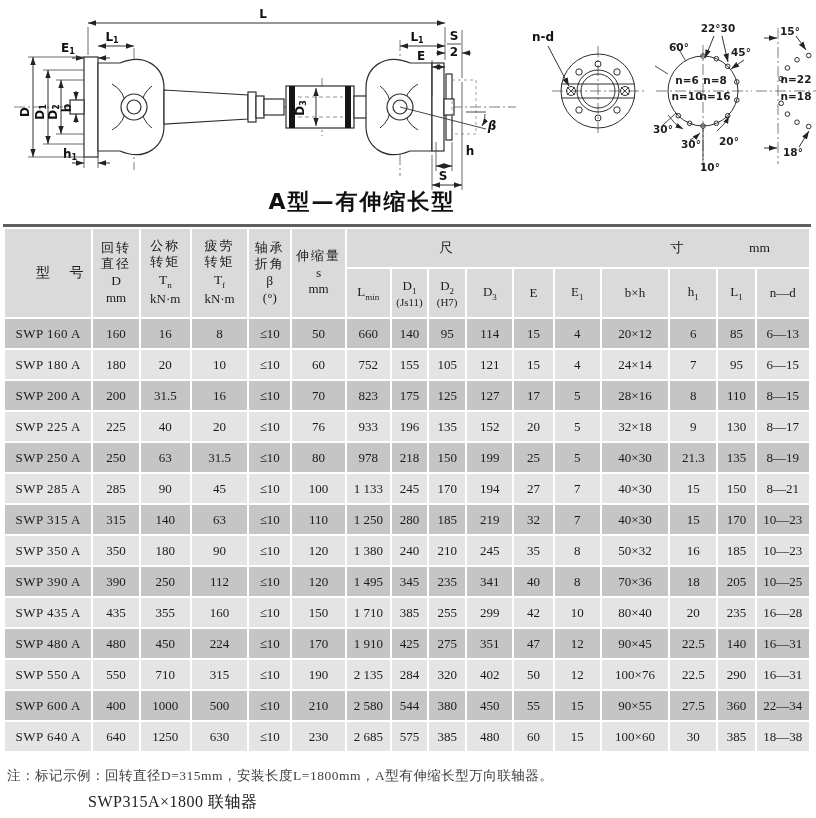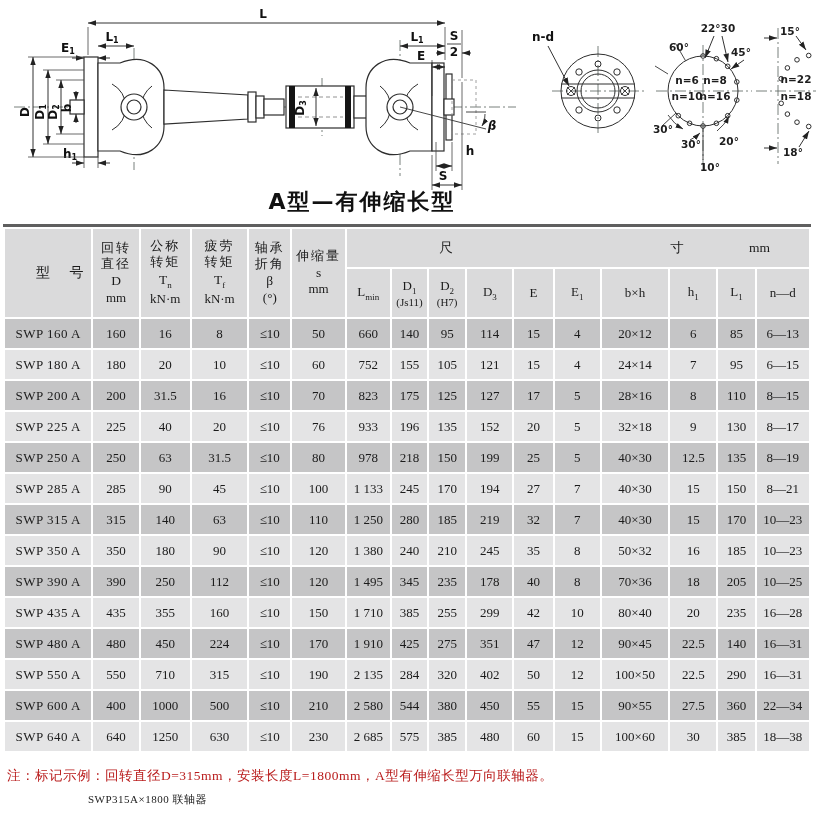--- a/index.html
+++ b/index.html
@@ -37,22 +37,22 @@
   .hunit { font-size:13px; line-height:1.3; }
   .hnote { font-size:11px; line-height:1.1; }
   sub { font-size:9px; }
   th.model-h { font-size:14px; letter-spacing:8px;text-align:right; }
   .gpart { position:absolute; top:50%; transform:translateY(-50%); font-size:13.5px; }
   .g1 { left:20%; } .g2 { left:70%; } .g3 { left:87%; }
   td { font-size:13px; height:29px; }
   tr.dark td  { background:#c5c5c6; }
   tr.light td { background:#e4e4e5; }
   td.model { letter-spacing:0.5px; }
-  .note1 { position:absolute; top:767px; left:7px;  font-size:13.5px; color:#b91c1c; letter-spacing:0.5px; }
-  .note2 { position:absolute; top:792px; left:88px; font-size:11px; color:#222; letter-spacing:0.5px; }
+  .note1 { position:absolute; top:767px; left:7px;  font-size:13.5px; color:#404040; letter-spacing:0.5px; }
+  .note2 { position:absolute; top:792px; left:88px; font-size:16px; color:#222; letter-spacing:0.5px; }
 </style>
 </head>
 <body>
 
 <div class="drawing-area">
 <svg width="816" height="222" viewBox="0 0 816 222" xmlns="http://www.w3.org/2000/svg">
   <defs>
     <marker id="ar" viewBox="0 0 10 8" refX="9.5" refY="4" markerWidth="9" markerHeight="7" orient="auto-start-reverse">
       <path d="M0,0.8 L9.5,4 L0,7.2 Z" fill="#222"></path>
     </marker>
@@ -407,21 +407,21 @@
           <td>31.5</td>
           <td>≤10</td>
           <td>80</td>
           <td>978</td>
           <td>218</td>
           <td>150</td>
           <td>199</td>
           <td>25</td>
           <td>5</td>
           <td>40×30</td>
-          <td>12.5</td>
+          <td>21.3</td>
           <td>135</td>
           <td>8—19</td>
         </tr>
         <tr class="light">
           <td class="model">SWP 285 A</td>
           <td>285</td>
           <td>90</td>
           <td>45</td>
           <td>≤10</td>
           <td>100</td>
@@ -475,21 +475,21 @@
         <tr class="dark">
           <td class="model">SWP 390 A</td>
           <td>390</td>
           <td>250</td>
           <td>112</td>
           <td>≤10</td>
           <td>120</td>
           <td>1 495</td>
           <td>345</td>
           <td>235</td>
-          <td>178</td>
+          <td>341</td>
           <td>40</td>
           <td>8</td>
           <td>70×36</td>
           <td>18</td>
           <td>205</td>
           <td>10—25</td>
         </tr>
         <tr class="light">
           <td class="model">SWP 435 A</td>
           <td>435</td>
@@ -532,21 +532,21 @@
           <td>710</td>
           <td>315</td>
           <td>≤10</td>
           <td>190</td>
           <td>2 135</td>
           <td>284</td>
           <td>320</td>
           <td>402</td>
           <td>50</td>
           <td>12</td>
-          <td>100×50</td>
+          <td>100×76</td>
           <td>22.5</td>
           <td>290</td>
           <td>16—31</td>
         </tr>
         <tr class="dark">
           <td class="model">SWP 600 A</td>
           <td>400</td>
           <td>1000</td>
           <td>500</td>
           <td>≤10</td>

